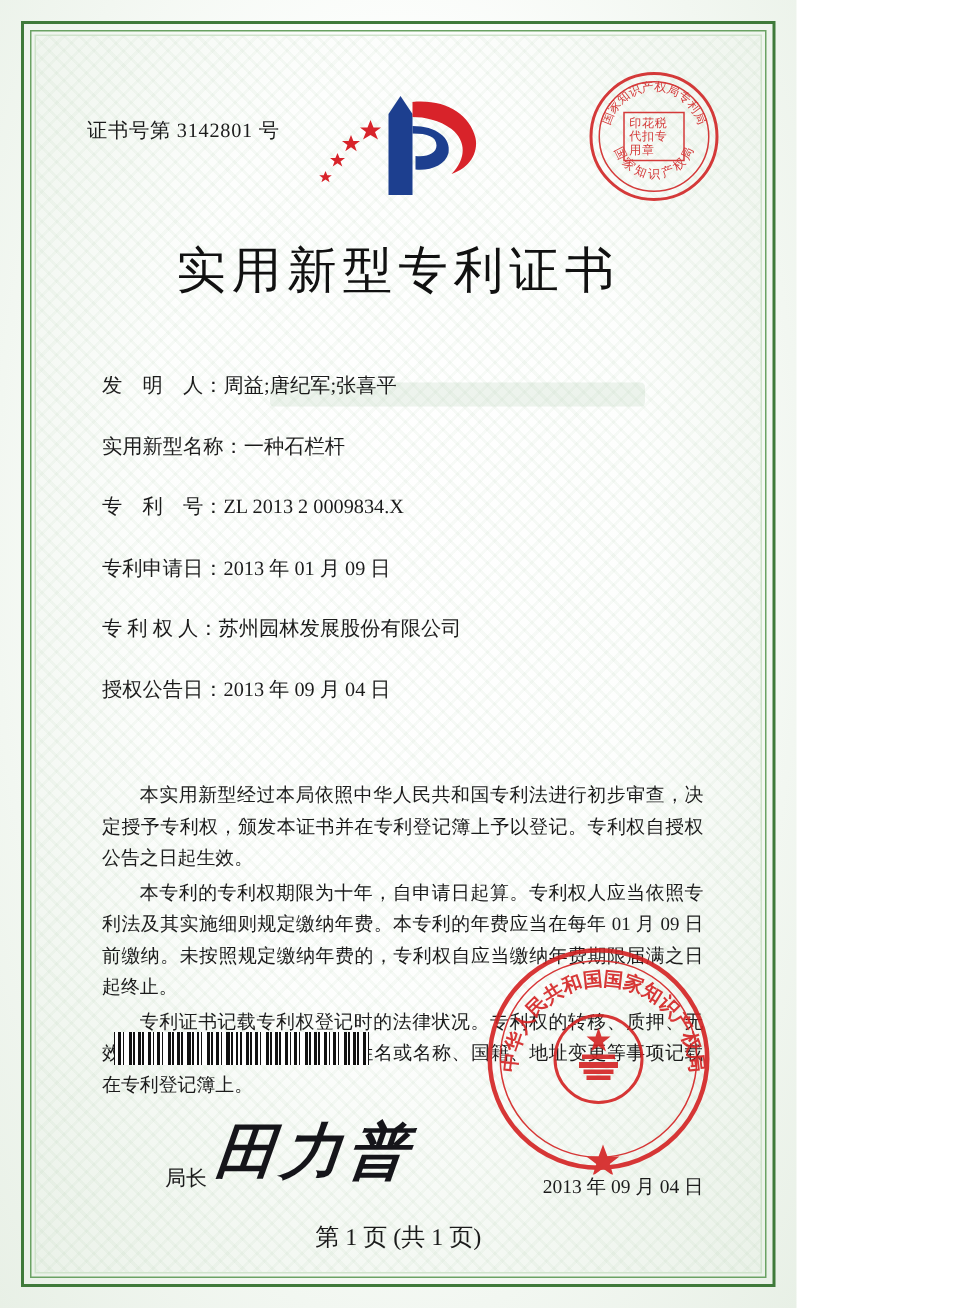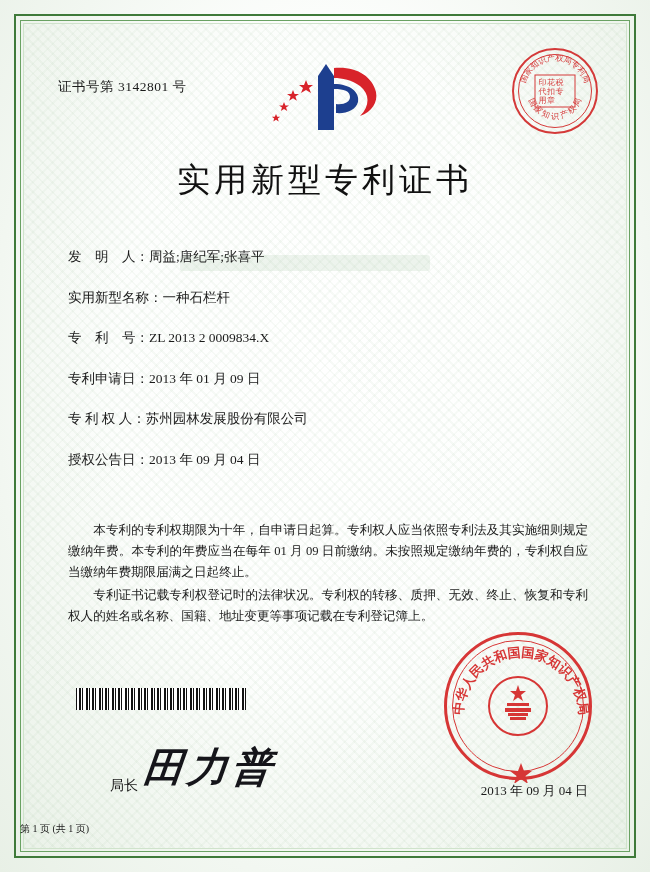--- a/index.html
+++ b/index.html
@@ -9,21 +9,21 @@
   }
   body {
     width: 650px;
     height: 872px;
     font-family: "Liberation Serif", "DejaVu Serif", serif;
     color: #1b1b1b;
     overflow: hidden;
   }
   .page {
     position: relative;
-    width: 650px;
+    width: 531px;
     height: 872px;
     background:
       radial-gradient(ellipse at 50% 42%, #ffffff 0%, #fdfefd 45%, #f2f7f1 72%, #e8f0e6 100%);
     box-sizing: border-box;
   }
   
   .frame-outer {
     position: absolute;
     left: 14px; top: 14px; right: 14px; bottom: 14px;
     border: 2px solid #3f7a3a;
@@ -220,24 +220,23 @@
     position: absolute;
     right: 62px;
     bottom: 72px;
     font-size: 13px;
     color: #1b1b1b;
   }
   .page-num {
     position: absolute;
     left: 0; right: 0;
     bottom: 36px;
-    text-align: left;
-    font-size: 10px;
-    color: #1b1b1b;
-    padding-left: 20px;
+    text-align: center;
+    font-size: 16px;
+    color: #1b1b1b;
   }
   .pale-ghost {
     position: absolute;
     left: 180px;
     top: 255px;
     width: 250px;
     height: 16px;
     background: rgba(160,195,160,0.18);
     border-radius: 3px;
   }
@@ -307,20 +306,21 @@
     </div>
     <div class="field">
       <span class="lbl">专 利 权 人：</span><span class="val">苏州园林发展股份有限公司</span>
     </div>
     <div class="field">
       <span class="lbl">授权公告日：</span><span class="val">2013 年 09 月 04 日</span>
     </div>
   </div>
 
   <div class="body-text">
+    <p>本实用新型经过本局依照中华人民共和国专利法进行初步审查，决定授予专利权，颁发本证书并在专利登记簿上予以登记。专利权自授权公告之日起生效。</p>
     <p>本专利的专利权期限为十年，自申请日起算。专利权人应当依照专利法及其实施细则规定缴纳年费。本专利的年费应当在每年 01 月 09 日前缴纳。未按照规定缴纳年费的，专利权自应当缴纳年费期限届满之日起终止。</p>
     <p>专利证书记载专利权登记时的法律状况。专利权的转移、质押、无效、终止、恢复和专利权人的姓名或名称、国籍、地址变更等事项记载在专利登记簿上。</p>
   </div>
 
   <div class="barcode"></div>
 
   <div class="signature-row">
     <span class="sig-label">局长</span>
     <span class="sig-script">田力普</span>
   </div>

